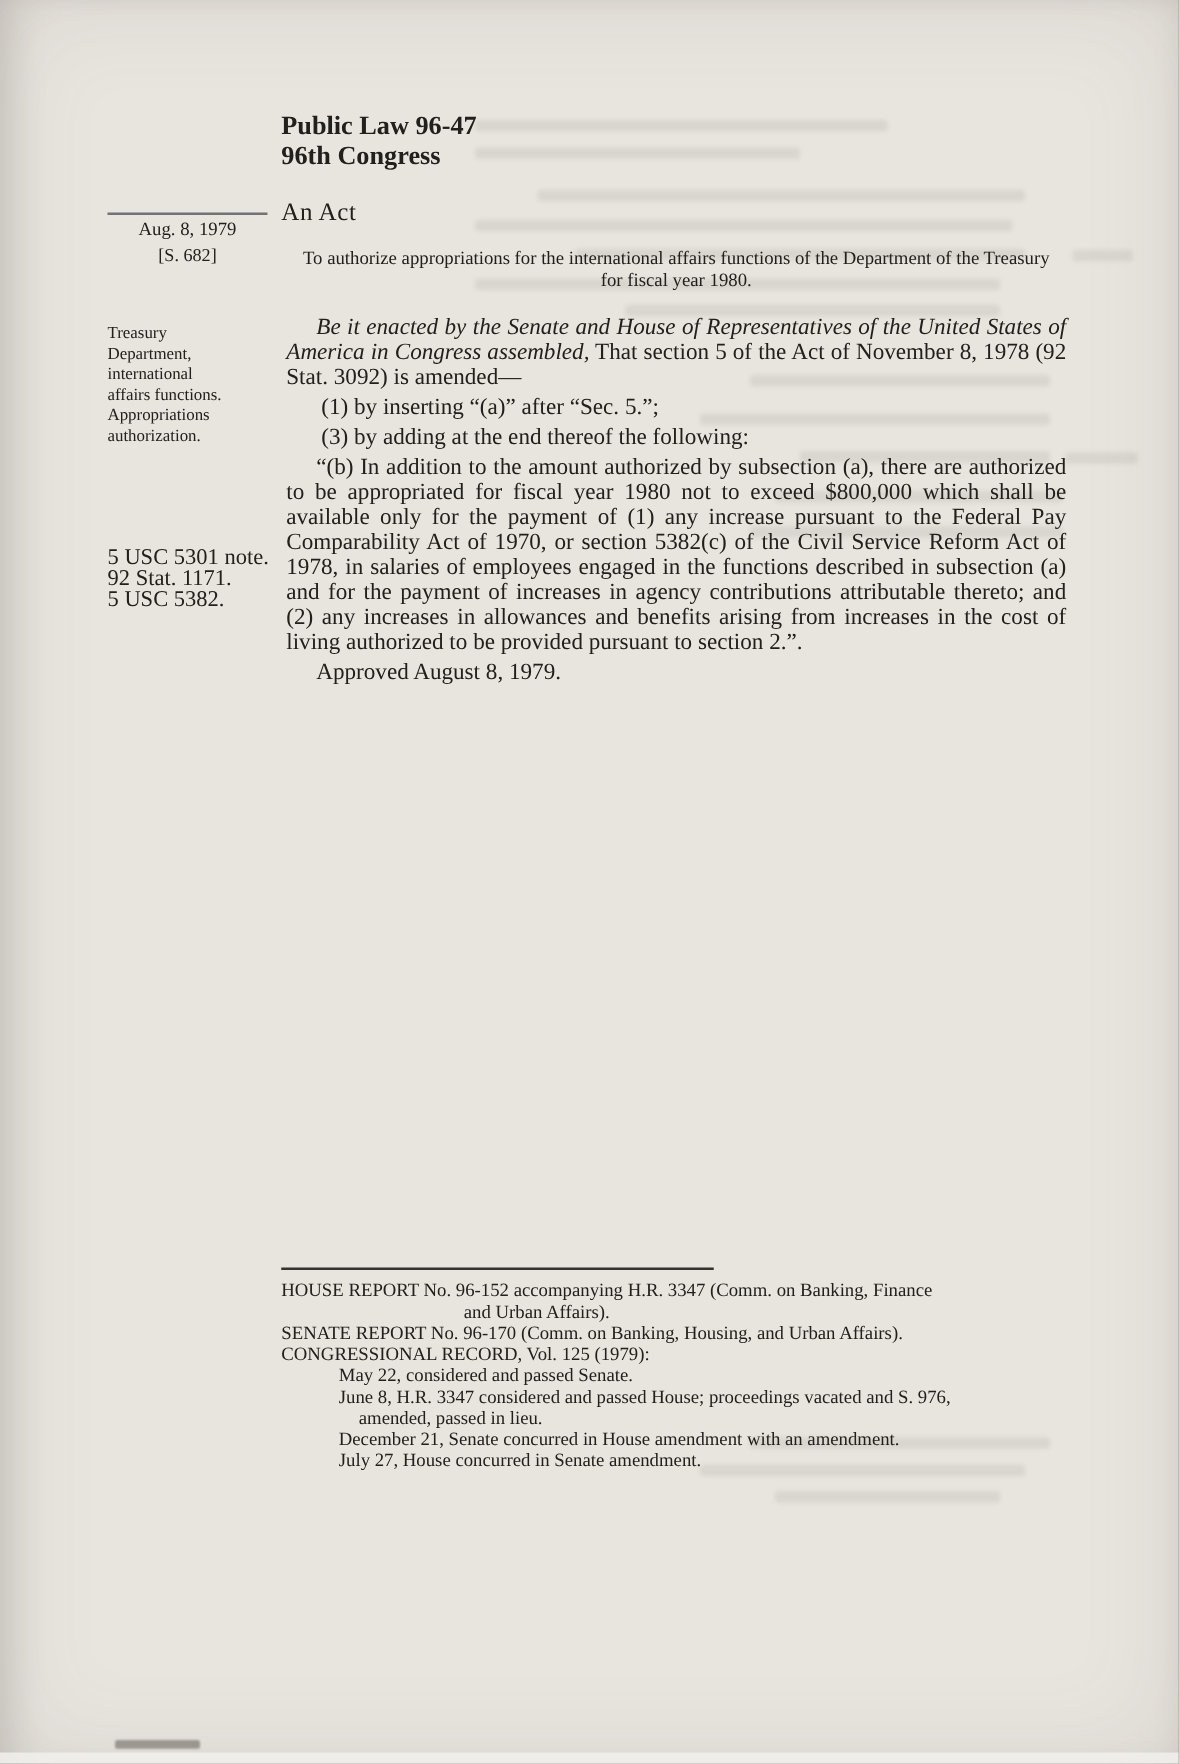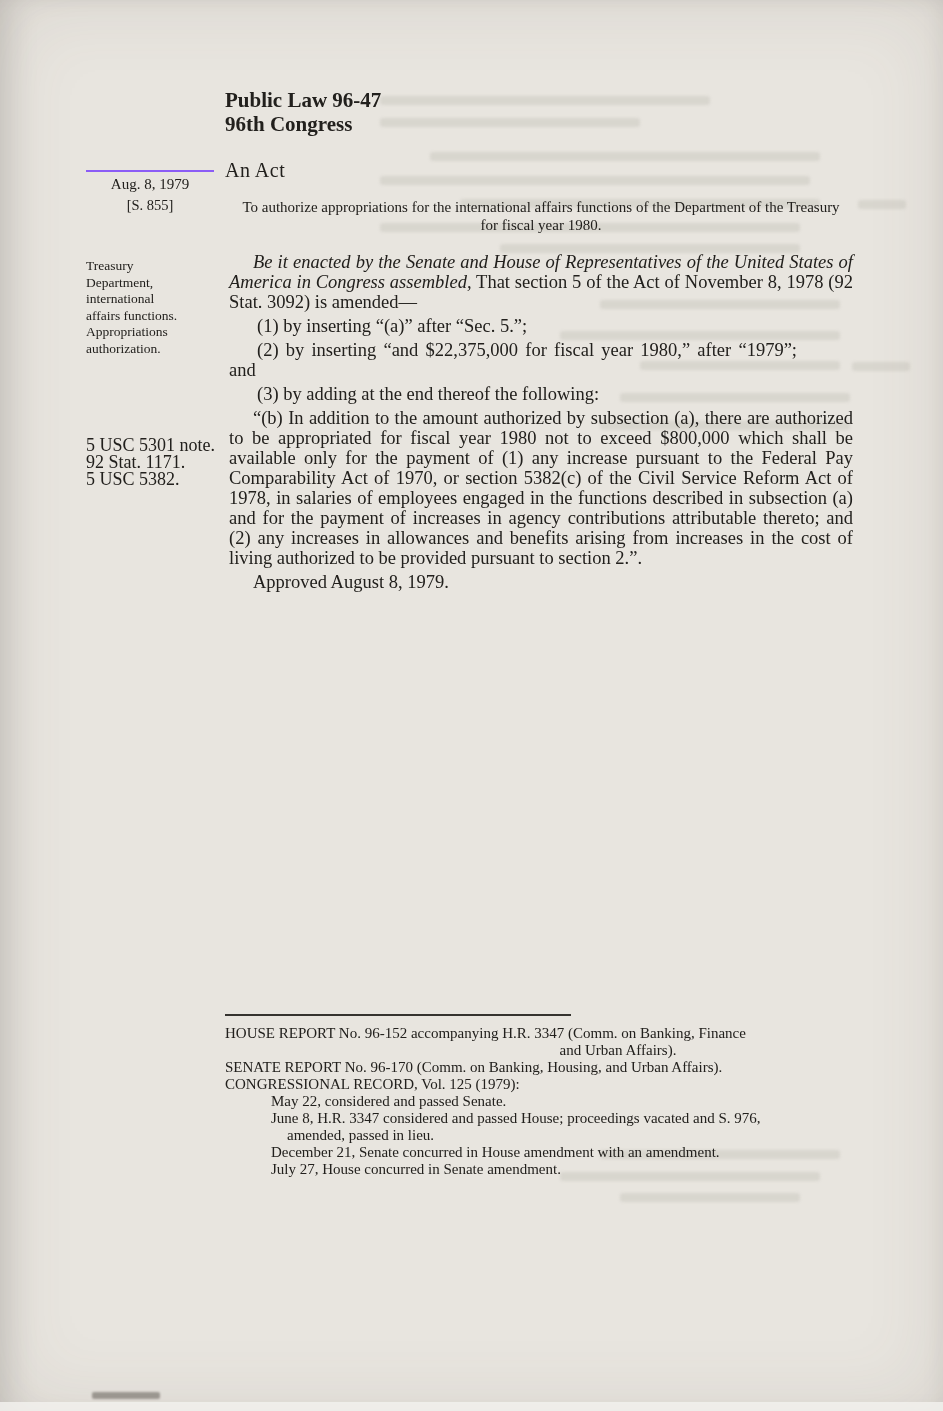--- a/index.html
+++ b/index.html
@@ -20,21 +20,21 @@
   .smudge{position:absolute;background:rgba(70,64,58,.45);filter:blur(1px);border-radius:2px;}
   .bottom-strip{position:absolute;left:0;right:0;bottom:0;height:9px;background:#f2f1ed;opacity:.85;}
 
   
   .running-head{position:absolute;left:85px;right:86px;top:46px;height:28px;}
   .stat-num{position:absolute;left:0;top:0;font-size:21px;font-weight:bold;letter-spacing:.3px;}
   .rh-title{position:absolute;left:140px;top:0;width:632px;text-align:center;font-size:21px;font-weight:bold;letter-spacing:.3px;}
 
   
   .date-block{position:absolute;left:86px;top:170px;width:128px;text-align:center;}
-  .date-line{border-top:2px solid #8b5cf6;padding-top:4px;font-size:15px;}
+  .date-line{border-top:2px solid #737373;padding-top:4px;font-size:15px;}
   .bill-num{font-size:14.5px;margin-top:4px;}
   .subject-note{position:absolute;left:86px;top:258px;width:138px;font-size:13.5px;line-height:16.5px;}
   .citation-note{position:absolute;left:86px;top:437px;width:142px;font-size:18px;line-height:17px;}
 
   
   .body-col{position:absolute;left:225px;top:88px;width:632px;}
   .law-number,.congress{font-size:21px;font-weight:bold;line-height:24px;}
   .an-act{text-align:left;font-size:20px;line-height:23px;margin-top:23px;letter-spacing:.5px;}
   .preamble{text-align:center;font-size:15px;line-height:18px;margin-top:16px;padding:0 10px;}
   .text-flow{margin-top:18px;font-size:18.5px;line-height:20px;text-align:justify;}
@@ -47,21 +47,21 @@
   .approved{margin-top:24px;padding-left:24px;text-align:left;}
 
   
   .leg-history{position:absolute;left:225px;top:1014px;width:640px;font-size:15px;line-height:17px;}
   .lh-rule{width:346px;border-top:2px solid #35332f;}
   .lh-head{margin-top:10px;text-decoration:underline;font-size:15px;letter-spacing:.2px;}
   .lh-lines{margin-top:9px;}
   .lh-line{white-space:nowrap;}
   .i1{padding-left:46px;}
   .i2{padding-left:62px;}
-  .i-cont{padding-left:146px;text-align:center;}
+  .i-cont{padding-left:146px;}
 </style>
 </head>
 <body>
 
 <div class="page">
 
   <div class="ghosts">
     <div class="g" style="left:380px;top:96px;width:330px"></div>
     <div class="g" style="left:380px;top:118px;width:260px"></div>
     <div class="g" style="left:430px;top:152px;width:390px"></div>
@@ -80,21 +80,21 @@
     <div class="g" style="left:560px;top:1172px;width:260px"></div>
     <div class="g" style="left:620px;top:1193px;width:180px"></div>
     <div class="smudge" style="left:92px;top:1392px;width:68px;height:7px"></div>
     <div class="bottom-strip"></div>
   </div>
 
 
   <aside>
     <div class="date-block">
       <div class="date-line">Aug. 8, 1979</div>
-      <div class="bill-num">[S. 855]</div>
+      <div class="bill-num">[S. 682]</div>
     </div>
     <div class="subject-note">
         <div>Treasury</div>
         <div>Department,</div>
         <div>international</div>
         <div>affairs functions.</div>
         <div>Appropriations</div>
         <div>authorization.</div>
       </div>
     <div class="citation-note">
@@ -106,21 +106,20 @@
 
   <main class="body-col">
     <div class="law-number">Public Law 96-47</div>
     <div class="congress">96th Congress</div>
     <div class="an-act">An Act</div>
     <div class="preamble">To authorize appropriations for the international affairs functions of the Department of the Treasury for fiscal year 1980.</div>
 
     <div class="text-flow">
       <p class="enacting"><span class="it">Be it enacted by the Senate and House of Representatives of the United States of America in Congress assembled,</span><span> That section 5 of the Act of November 8, 1978 (92 Stat. 3092) is amended—</span></p>
       <p class="clause">(1) by inserting “(a)” after “Sec. 5.”;</p>
-      <p class="clause w-narrow">(2) by inserting “and $22,375,000 for fiscal year 1980,” after “1979”; and</p>
       <p class="clause">(3) by adding at the end thereof the following:</p>
       <p class="subsection">“(b) In addition to the amount authorized by subsection (a), there are authorized to be appropriated for fiscal year 1980 not to exceed $800,000 which shall be available only for the payment of (1) any increase pursuant to the Federal Pay Comparability Act of 1970, or section 5382(c) of the Civil Service Reform Act of 1978, in salaries of employees engaged in the functions described in subsection (a) and for the payment of increases in agency contributions attributable thereto; and (2) any increases in allowances and benefits arising from increases in the cost of living authorized to be provided pursuant to section 2.”.</p>
       <p class="approved">Approved August 8, 1979.</p>
     </div>
   </main>
 
   <footer class="leg-history">
     <div class="lh-rule"></div>
     <div class="lh-lines">
       <div class="lh-line">HOUSE REPORT No. 96-152 accompanying H.R. 3347 (Comm. on Banking, Finance</div>

